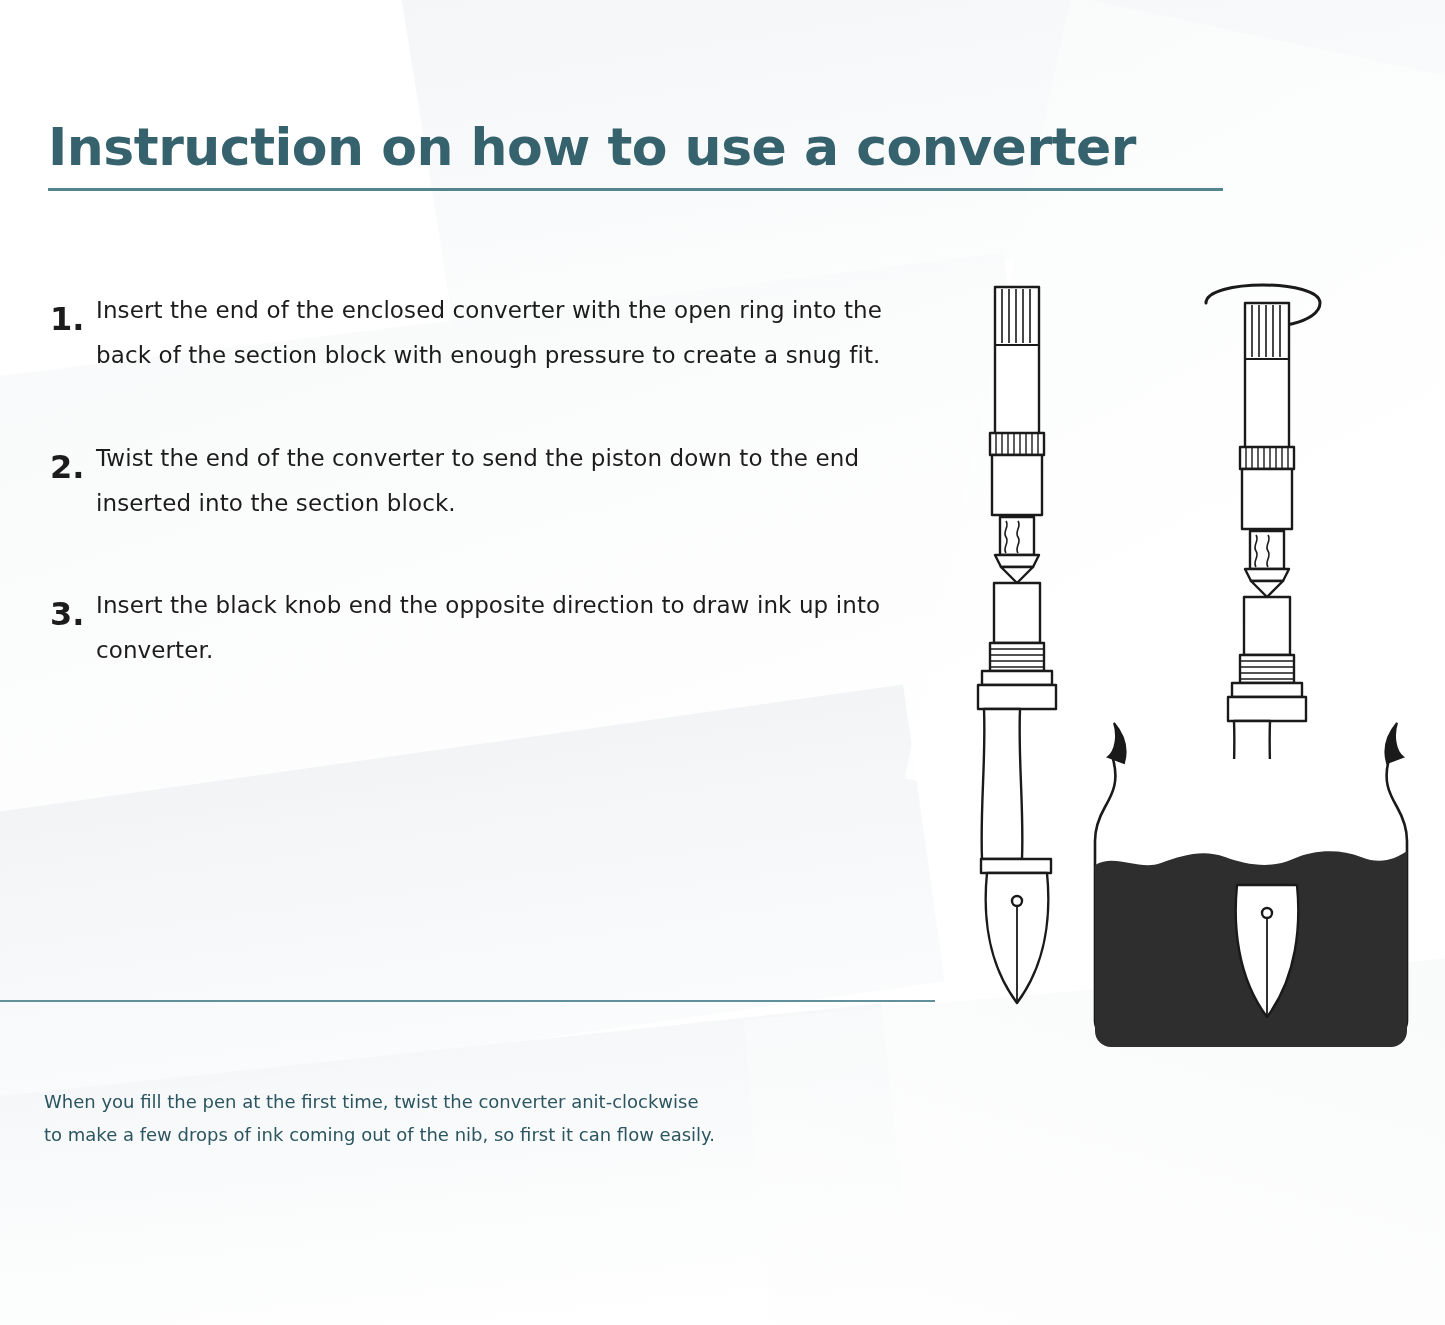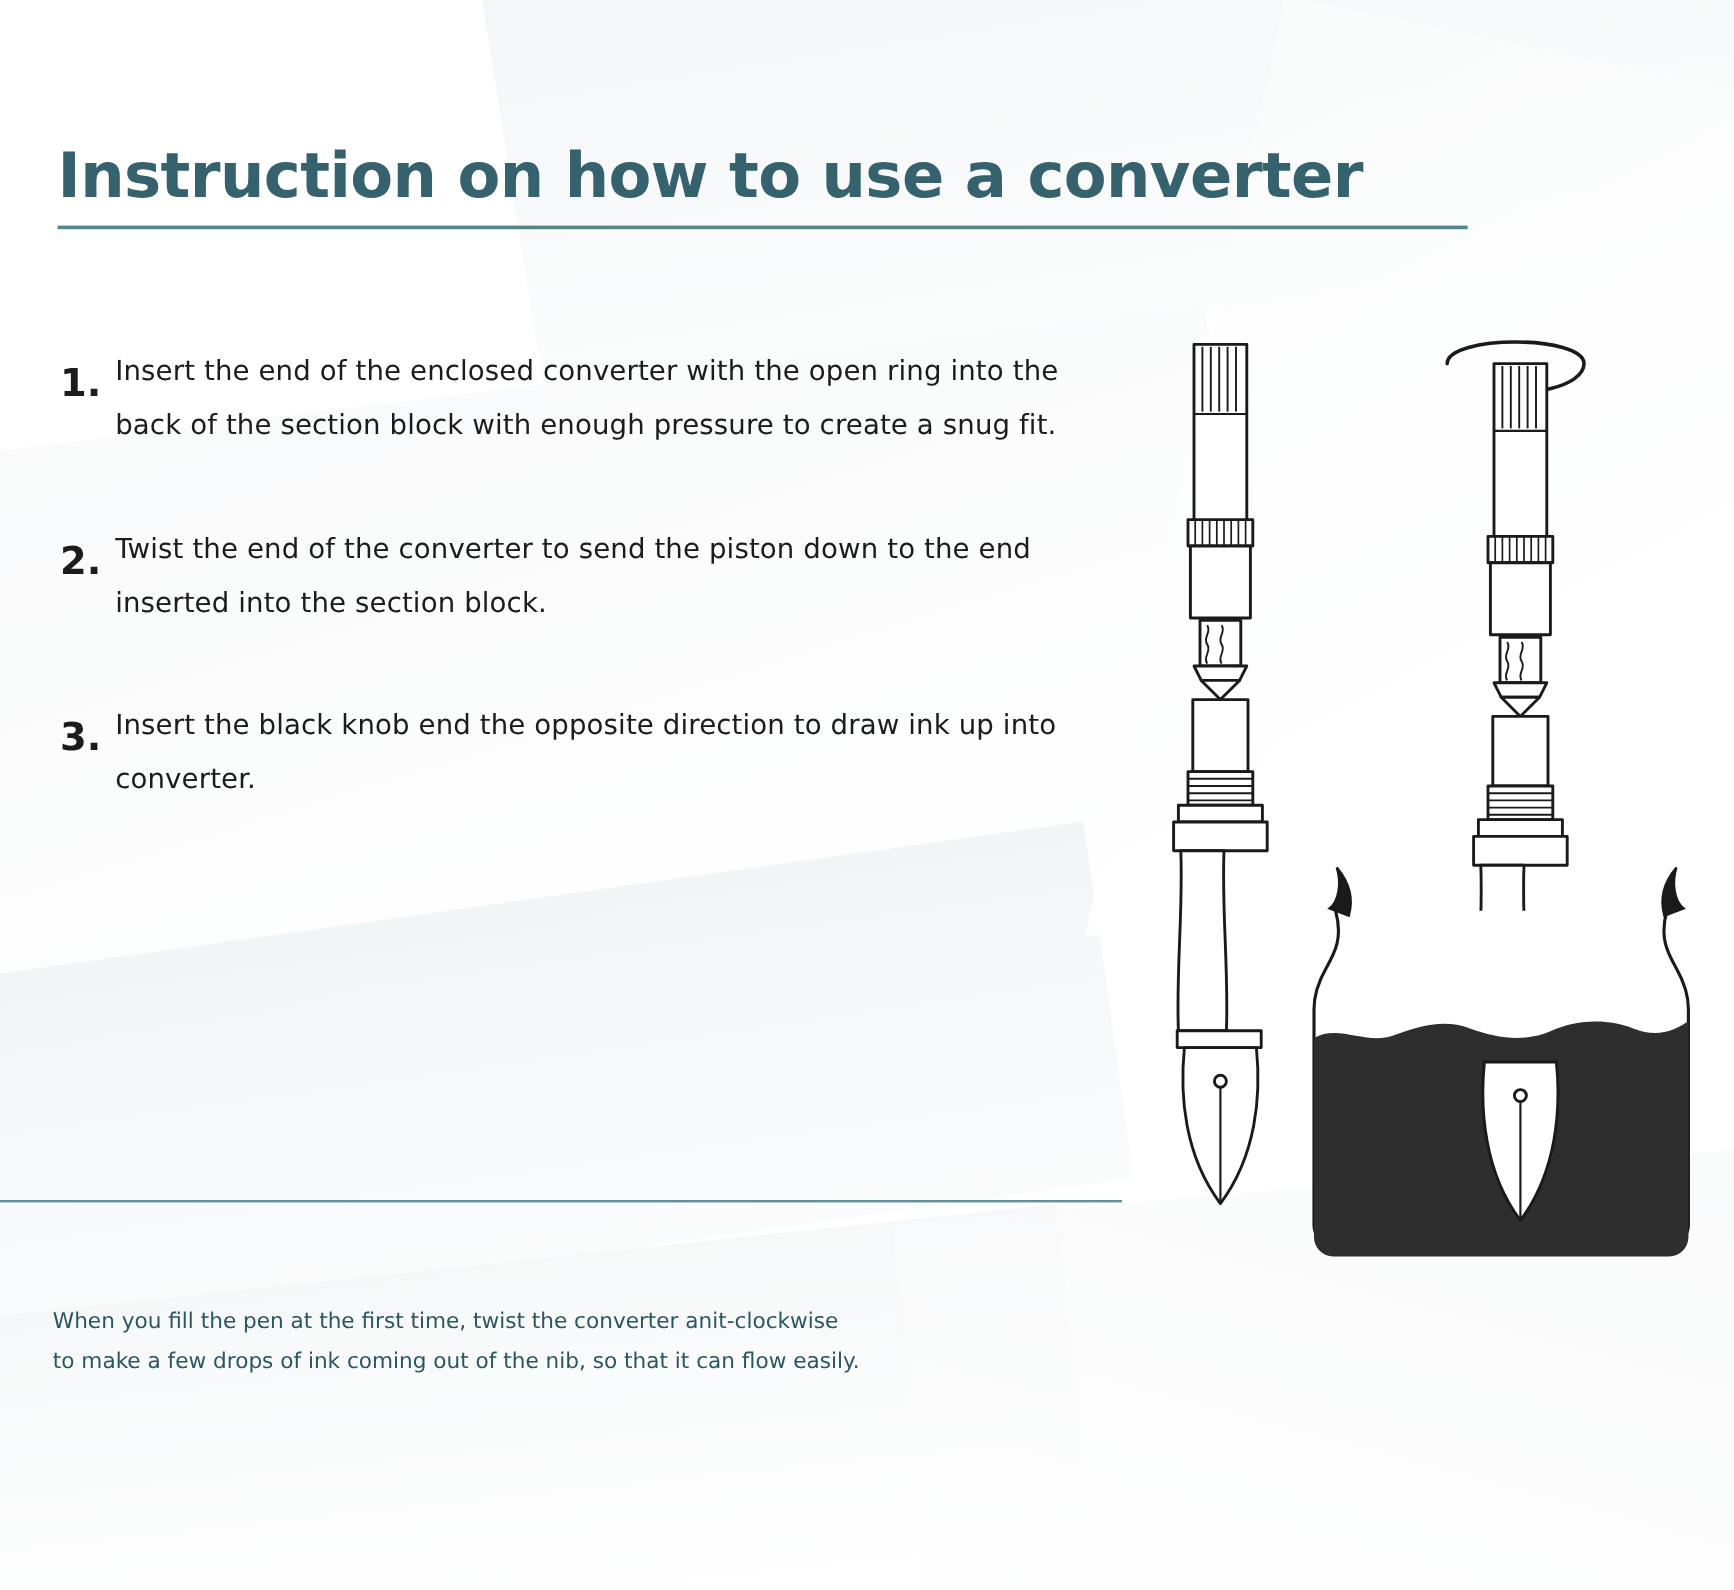--- a/index.html
+++ b/index.html
@@ -179,21 +179,21 @@
     <div class="step">
       <div class="step-num">3.</div>
       <div class="step-text">Insert the black knob end the opposite direction to draw ink up into converter.</div>
     </div>
 
   </div>
 
   <div id="footer-rule"></div>
   <div id="footer-note">
     <div>When you fill the pen at the first time, twist the converter anit-clockwise</div>
-    <div>to make a few drops of ink coming out of the nib, so that it can flow easily.</div>
+    <div>to make a few drops of ink coming out of the nib, so first it can flow easily.</div>
   </div>
 
   <div id="illustration">
     <svg width="480" height="790" viewBox="0 0 480 790" fill="none" xmlns="http://www.w3.org/2000/svg">
 
       <g stroke="#1a1a1a" stroke-width="2.4" fill="#ffffff" stroke-linejoin="round">
 
         <path d="M55 22 h44 v150 h-44 z"></path>
 
         <g stroke-width="1.6">

